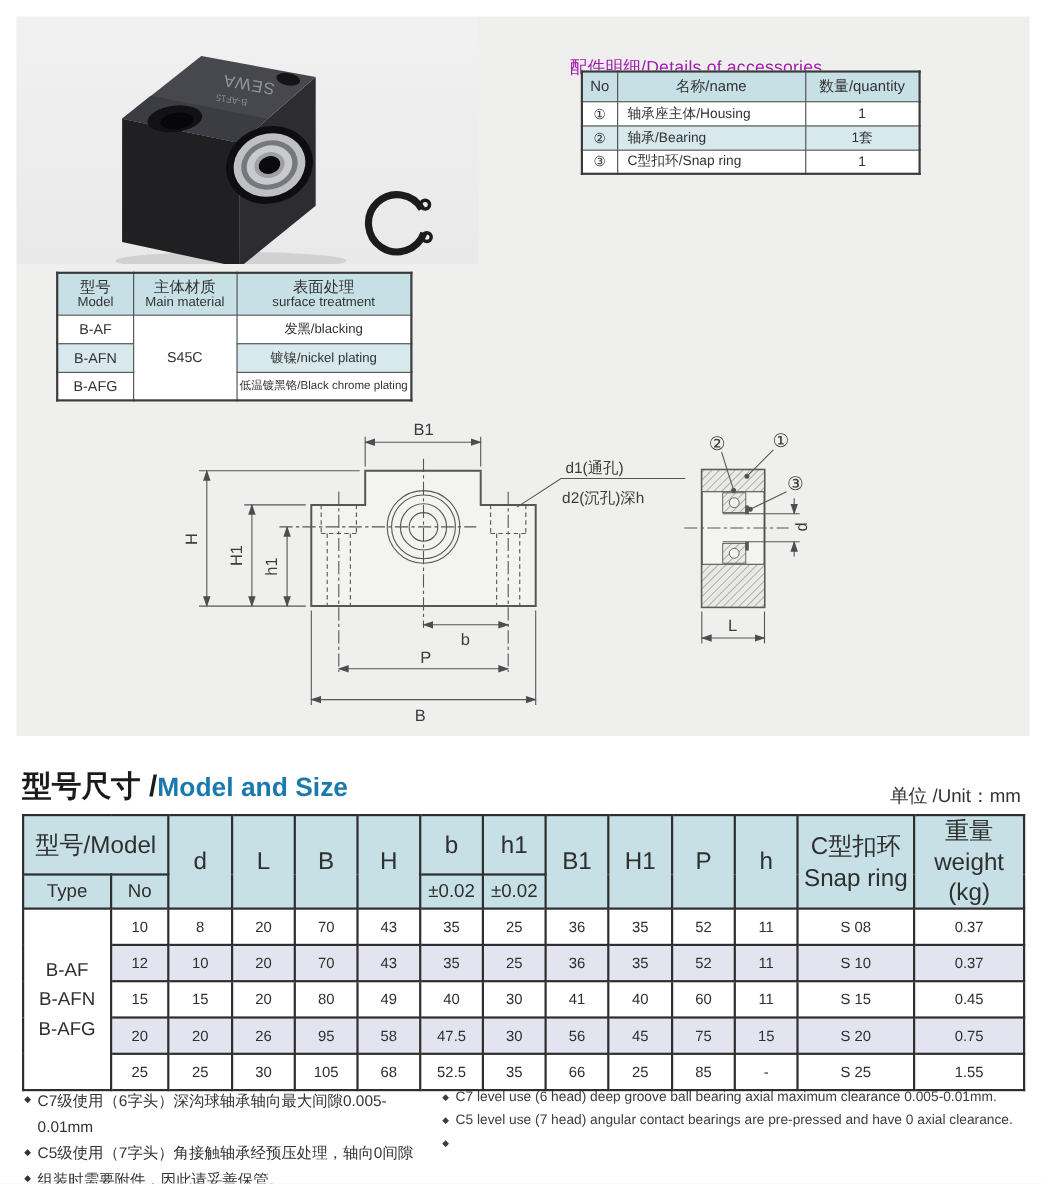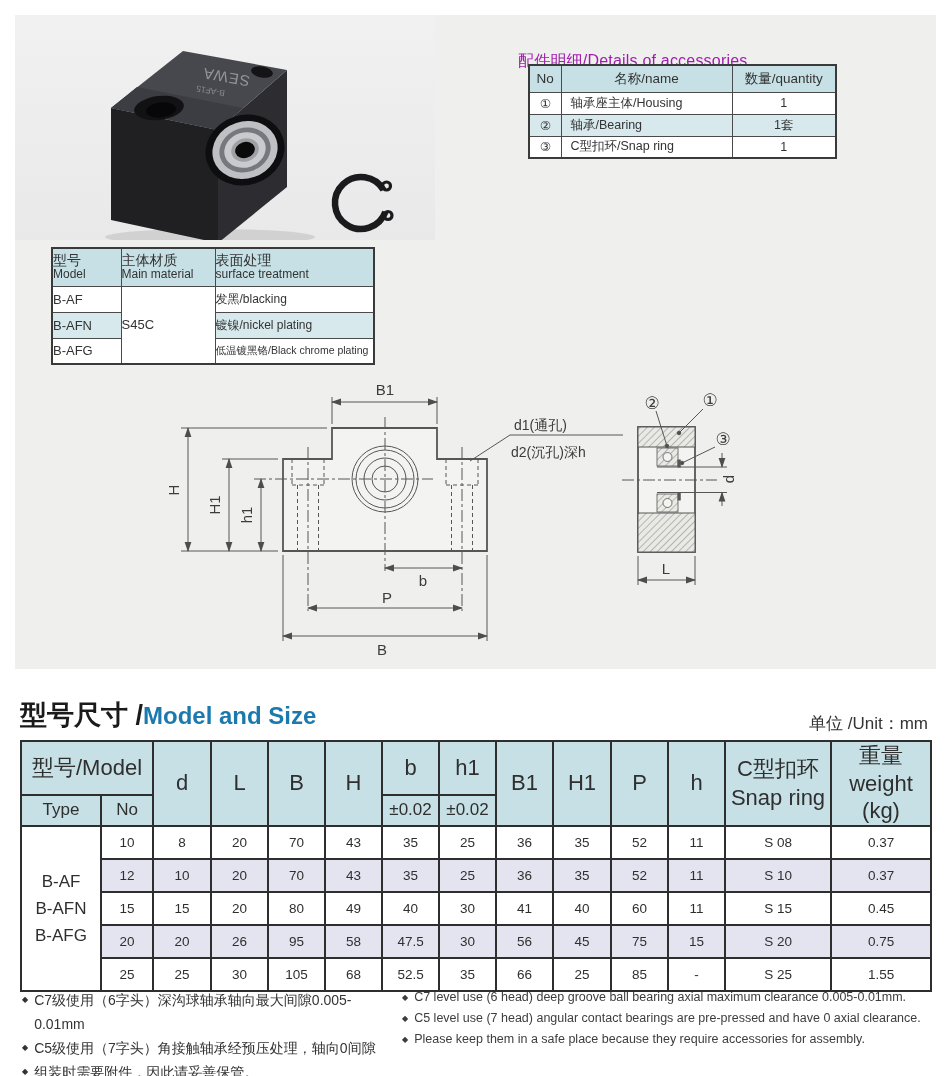--- a/index.html
+++ b/index.html
@@ -19,21 +19,21 @@
   table { border-collapse:collapse; table-layout:fixed;padding-left:16px; }
   .acc-table { left:528px; top:64px; width:307px; border:2px solid #3a3a3a; background:#fff; }
   .acc-table th, .acc-table td { border:1px solid #4a4a4a; font-weight:normal; text-align:center; color:#333; }
   .acc-table th { background:var(--header_blue,#c6e0e5); height:27px; font-size:13.5px; }
   .acc-table td { height:22px; font-size:12.5px; }
   .acc-table td.name { text-align:left; padding-left:9px; }
   .acc-table tr.alt td { background:var(--alt_blue,#d7e9ed); }
 
   
   .mat-table { left:51px; top:247px; width:322px; border:2px solid #3a3a3a; background:#fff; }
-  .mat-table th, .mat-table td { border:1px solid #4a4a4a; font-weight:normal; text-align:left; color:#333; }
+  .mat-table th, .mat-table td { border:1px solid #4a4a4a; font-weight:normal; text-align:center; color:#333; }
   .mat-table th { background:var(--header_blue,#c6e0e5); height:38px; line-height:1.15; }
   .mat-table th .zh { font-size:14px; display:block; }
   .mat-table th .en { font-size:12px; display:block; }
   .mat-table td { height:26px; font-size:13px; }
   .mat-table td.treat { font-size:12px;margin-top:12px; }
   .mat-table td.treat.small { font-size:10.5px; }
   .mat-table tr.alt td.hl { background:var(--alt_blue,#d7e9ed); }
 
   
   .drawing { left:15px; top:373px; }
@@ -440,15 +440,14 @@
   <div class="note-line">
       <span class="bullet">◆</span>
       <span>C7 level use (6 head) deep groove ball bearing axial maximum clearance 0.005-0.01mm.</span>
     </div>
   <div class="note-line">
       <span class="bullet">◆</span>
       <span>C5 level use (7 head) angular contact bearings are pre-pressed and have 0 axial clearance.</span>
     </div>
   <div class="note-line">
       <span class="bullet">◆</span>
-      <span>Please keep them in a safe place because they require accessories for assembly.</span>
     </div>
 </div>
 
 </body></html>

